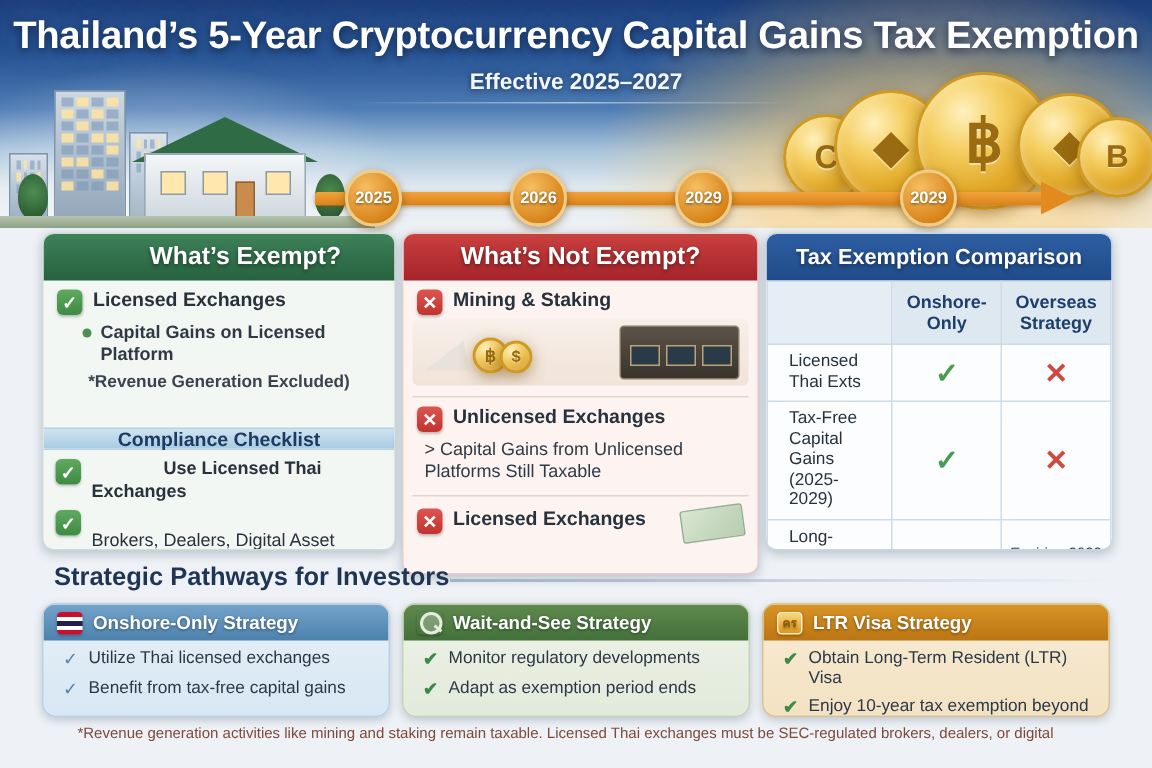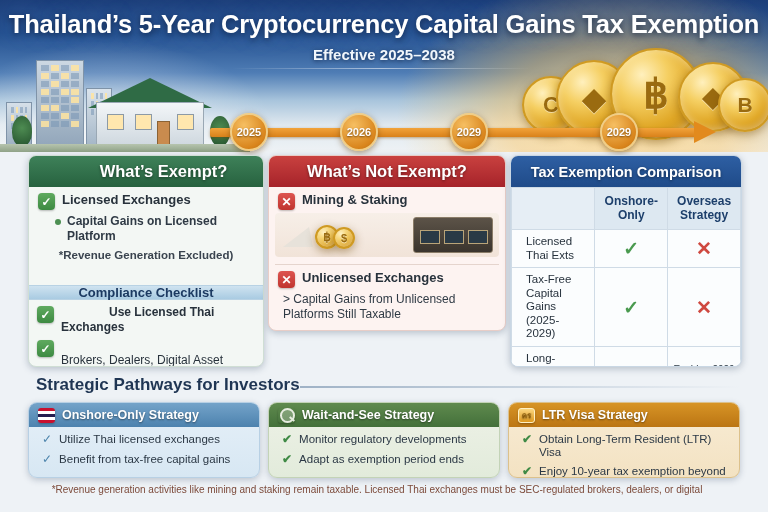--- a/index.html
+++ b/index.html
@@ -85,21 +85,21 @@
   }
 
   
   .panel { position: absolute; border-radius: 8px; overflow: hidden;
     box-shadow: 0 2px 7px rgba(40,60,90,.28); }
   .panel-head { height: 31px; display: flex; align-items: center; justify-content: center;
     color: #fff; font-size: 16.5px; font-weight: bold; text-shadow: 0 1px 3px rgba(0,0,0,.45); }
 
   #p-exempt { left: 28px; top: 155px; width: 236px; height: 212px; background: #f3f7f4; border: 1px solid #cfded4; }
   #p-exempt .panel-head { background: linear-gradient(180deg,#3e8159,#27623f); padding-left: 35px; }
-  #p-notexempt { left: 268px; top: 155px; width: 238px; height: 176px; background: #fdf3f1; border: 1px solid #e8cdc7; }
+  #p-notexempt { left: 268px; top: 155px; width: 238px; height: 228px; background: #fdf3f1; border: 1px solid #e8cdc7; }
   #p-notexempt .panel-head { background: linear-gradient(180deg,#c9413f,#a6232a); }
   #p-table { left: 510px; top: 155px; width: 232px; height: 212px; background: #f7fafc; border: 1px solid #c9d7e4; }
   #p-table .panel-head { background: linear-gradient(180deg,#2e5fa3,#1f4b89); font-size: 14.5px; }
 
   .row { display: flex; align-items: flex-start; gap: 7px; padding: 5px 9px 0 9px; }
   .chip { flex: 0 0 auto; width: 17px; height: 17px; border-radius: 4px;
     display: flex; align-items: center; justify-content: center;
     font-size: 12px; font-weight: bold; color: #fff; margin-top: 1px;
     box-shadow: 0 1px 2px rgba(0,0,0,.25); }
   .chip.ok { background: linear-gradient(180deg,#5faa5f,#3d8a42); }
@@ -277,21 +277,21 @@
     <div class="coins">
       <div class="coin" style="left:0; top:24px; width:58px; height:58px; font-size:22px;">C</div>
       <div class="coin" style="left:34px; top:8px; width:76px; height:76px; font-size:30px;">◆</div>
       <div class="coin" style="left:88px; top:-4px; width:92px; height:92px; font-size:40px;">฿</div>
       <div class="coin" style="left:156px; top:10px; width:70px; height:70px; font-size:27px;">◆</div>
       <div class="coin" style="left:196px; top:26px; width:54px; height:54px; font-size:21px;">B</div>
     </div>
 
     <div class="title">Thailand’s 5-Year Cryptocurrency Capital Gains Tax Exemption</div>
     <div class="subtitle-rule"></div>
-    <div class="subtitle">Effective 2025–2038</div>
+    <div class="subtitle">Effective 2025–2027</div>
   </div>
 
   <div class="timeline">
     <div class="tl-bar"></div>
     <div class="tl-arrow"></div>
     <div class="tl-node" style="left:20px;">2025</div>
     <div class="tl-node" style="left:130px;">2026</div>
     <div class="tl-node" style="left:240px;">2029</div>
     <div class="tl-node" style="left:390px;">2029</div>
   </div>

